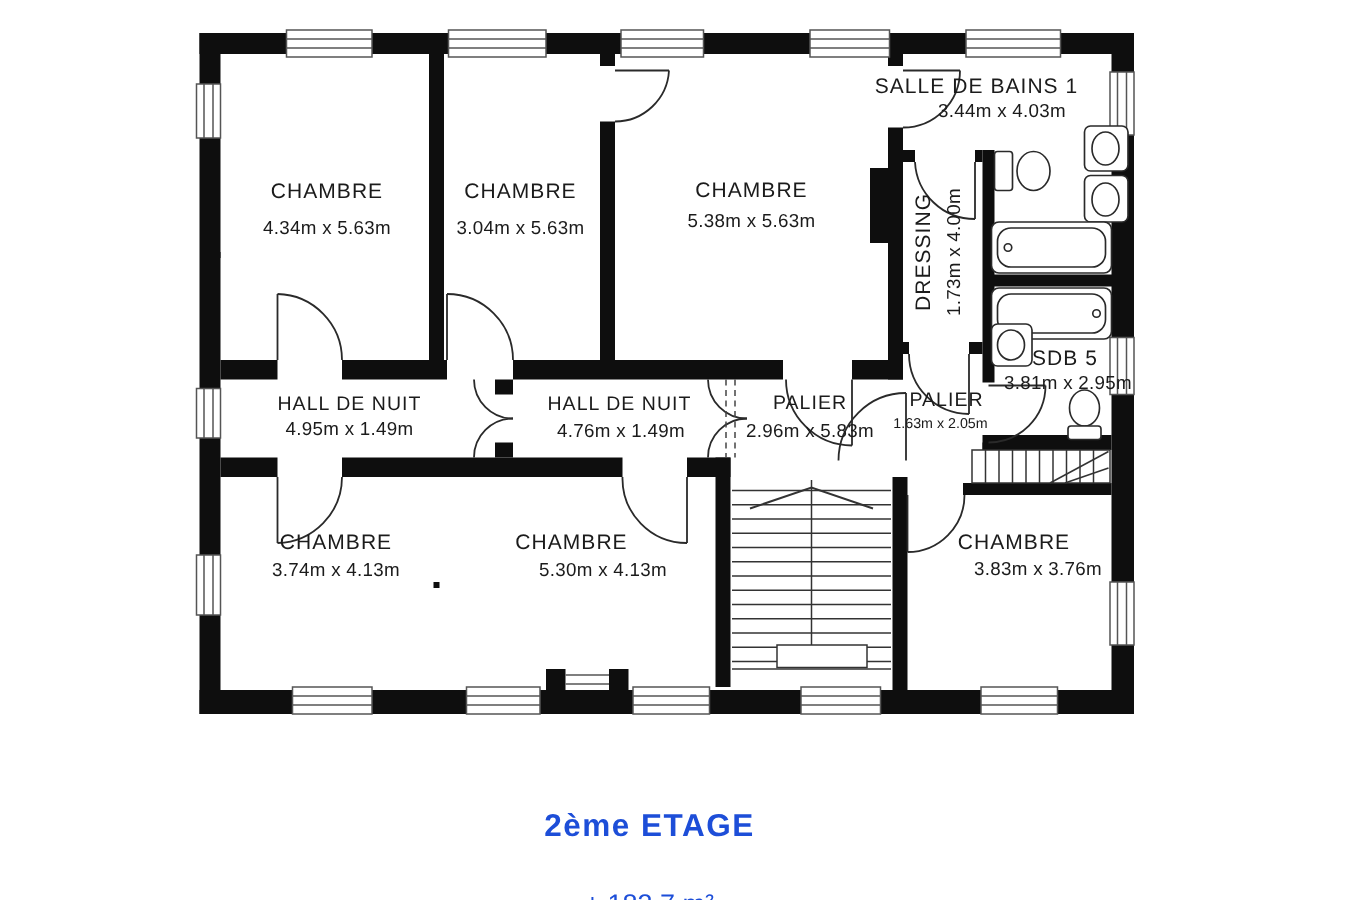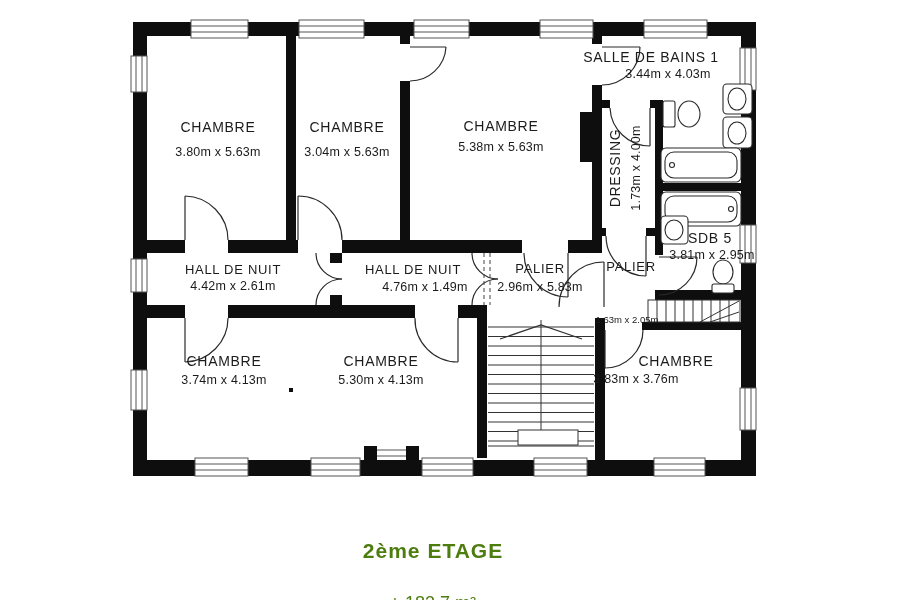--- a/index.html
+++ b/index.html
@@ -3,23 +3,23 @@
 <meta charset="utf-8">
 <style>
   html,body{margin:0;padding:0;background:#ffffff;}
   body{width:900px;height:600px;overflow:hidden;font-family:"Liberation Sans",sans-serif;}
   .stage{position:relative;width:900px;height:600px;background:#ffffff;}
   .stage svg{position:absolute;left:0;top:0;}
   .lbl{position:absolute;transform:translate(-50%,-50%);white-space:nowrap;color:#1b1b1b;text-align:center;}
   .name{font-size:14px;letter-spacing:.7px;}
   .dims{font-size:12.5px;letter-spacing:.2px;}
   .vert{transform:translate(-50%,-50%) rotate(-90deg);}
-  .tiny{font-size:9.5px;letter-spacing:0;margin-top:36px;}
+  .tiny{font-size:9.5px;letter-spacing:0;}
   .smallname{font-size:13px;text-align:right;}
-  .cap{position:absolute;transform:translate(-50%,-50%);white-space:nowrap;color:#4d7c0f;}
+  .cap{position:absolute;transform:translate(-50%,-50%);white-space:nowrap;color:#1d4ed8;}
   .cap1{font-size:21px;font-weight:bold;letter-spacing:1px;}
   .cap2{font-size:18px;}
   .cap3{font-size:18px;}
 </style>
 </head>
 <body>
 
 <div class="stage">
 
 <svg width="900" height="600" viewBox="0 0 900 600">
@@ -267,54 +267,54 @@
           <ellipse cx="674" cy="230" rx="9" ry="10"></ellipse>
         </g>
     <g>
           <ellipse cx="723" cy="272" rx="10" ry="12"></ellipse>
           <rect x="712" y="284" width="22" height="9" rx="2"></rect>
         </g>
   </g>
 </svg>
 
 <div class="lbl name" style="left:218px;top:127px">CHAMBRE</div>
-<div class="lbl dims" style="left:218px;top:152px">3.80m x 5.63m</div>
+<div class="lbl dims" style="left:218px;top:152px">4.34m x 5.63m</div>
 
 <div class="lbl name" style="left:347px;top:127px">CHAMBRE</div>
 <div class="lbl dims" style="left:347px;top:152px">3.04m x 5.63m</div>
 
 <div class="lbl name" style="left:501px;top:126px">CHAMBRE</div>
 <div class="lbl dims" style="left:501px;top:147px">5.38m x 5.63m</div>
 
 <div class="lbl name" style="left:651px;top:57px">SALLE DE BAINS 1</div>
 <div class="lbl dims" style="left:668px;top:74px">3.44m x 4.03m</div>
 
 <div class="lbl name vert" style="left:615px;top:168px">DRESSING</div>
 <div class="lbl dims vert" style="left:636px;top:168px">1.73m x 4.00m</div>
 
 <div class="lbl name" style="left:710px;top:238px">SDB 5</div>
 <div class="lbl dims" style="left:712px;top:255px">3.81m x 2.95m</div>
 
 <div class="lbl name smallname" style="left:233px;top:269px">HALL DE NUIT</div>
-<div class="lbl dims" style="left:233px;top:286px">4.42m x 2.61m</div>
+<div class="lbl dims" style="left:233px;top:286px">4.95m x 1.49m</div>
 
 <div class="lbl name smallname" style="left:413px;top:269px">HALL DE NUIT</div>
-<div class="lbl dims" style="left:425px;top:287px">4.76m x 1.49m</div>
+<div class="lbl dims" style="left:414px;top:287px">4.76m x 1.49m</div>
 
 <div class="lbl name smallname" style="left:540px;top:268px">PALIER</div>
 <div class="lbl dims" style="left:540px;top:287px">2.96m x 5.83m</div>
 
 <div class="lbl name smallname" style="left:631px;top:266px">PALIER</div>
 <div class="lbl dims tiny" style="left:627px;top:283px">1.63m x 2.05m</div>
 
 <div class="lbl name" style="left:224px;top:361px">CHAMBRE</div>
 <div class="lbl dims" style="left:224px;top:380px">3.74m x 4.13m</div>
 
 <div class="lbl name" style="left:381px;top:361px">CHAMBRE</div>
-<div class="lbl dims" style="left:381px;top:380px">5.30m x 4.13m</div>
+<div class="lbl dims" style="left:402px;top:380px">5.30m x 4.13m</div>
 
 <div class="lbl name" style="left:676px;top:361px">CHAMBRE</div>
-<div class="lbl dims" style="left:636px;top:379px">3.83m x 3.76m</div>
+<div class="lbl dims" style="left:692px;top:379px">3.83m x 3.76m</div>
 
 <div class="cap cap1" style="left:433px;top:551px">2ème ETAGE</div>
 <div class="cap cap3" style="left:433px;top:603px">± 183.7 m²</div>
 
 </div>
 
 </body></html>

